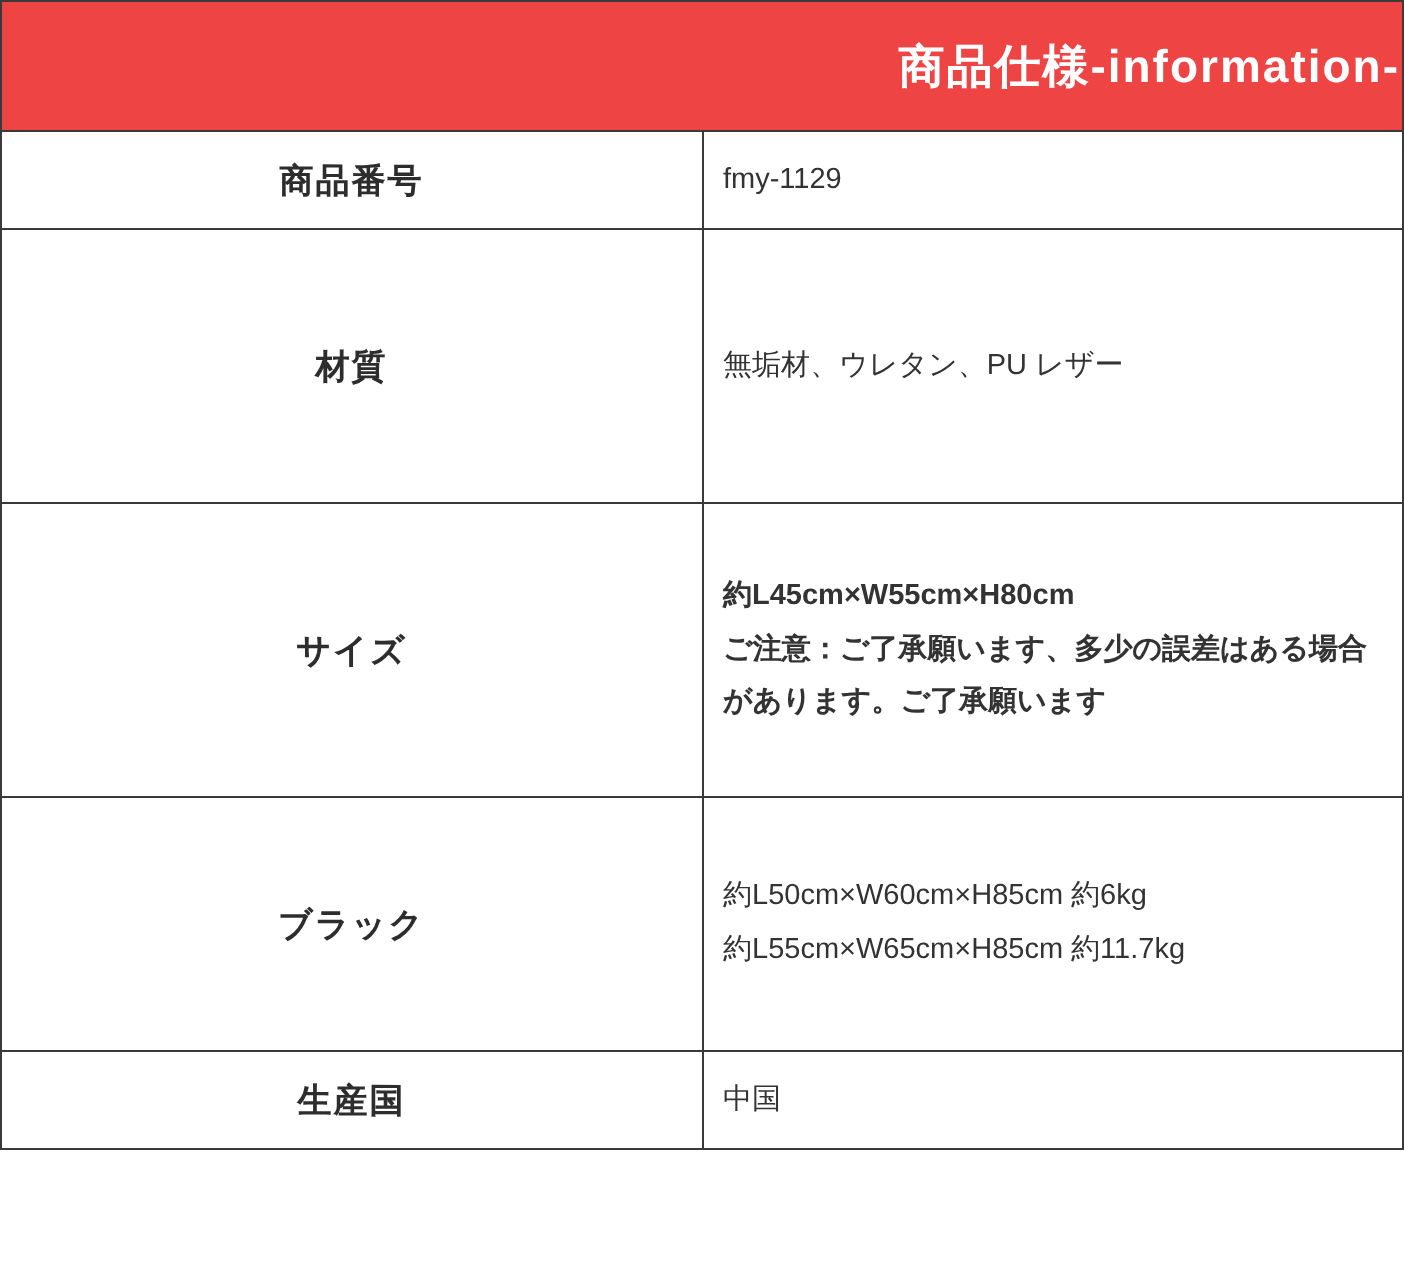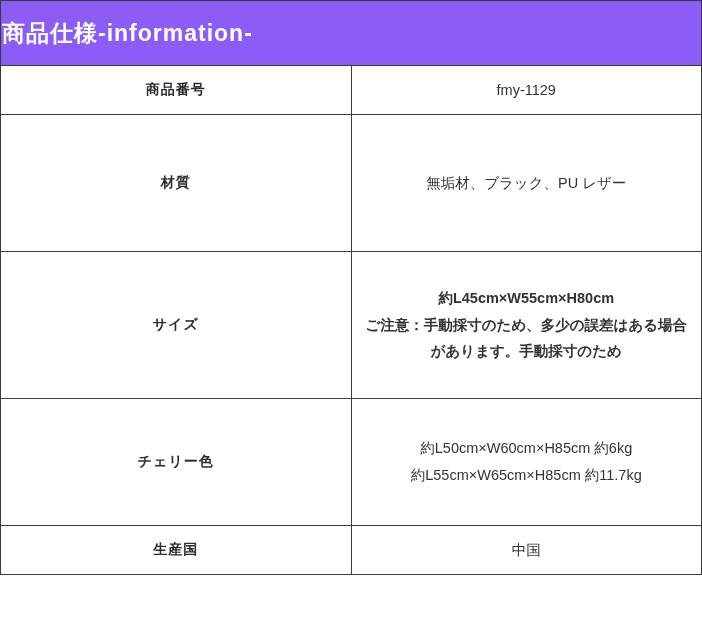--- a/index.html
+++ b/index.html
@@ -18,49 +18,49 @@
     background: #ffffff;
     position: relative;
     overflow: hidden;
   }
   .spec-table {
     width: 702px;
     border-collapse: collapse;
     table-layout: fixed;
   }
   .spec-title {
-    background: #8b5cf6;
+    background: #ef4444;
     color: #ffffff;
-    text-align: left;
+    text-align: right;
     font-size: 23px;
     font-weight: bold;
     letter-spacing: 1px;
     height: 62px;
     vertical-align: middle;
     border: 1px solid #7a7364;
   }
   .spec-table td {
     border: 1px solid #3a3a3a;
     vertical-align: middle;
   }
   td.label {
     width: 100px;
     text-align: center;
-    font-size: 14px;
+    font-size: 17px;
     font-weight: bold;
     color: #2d2d2d;
     padding: 6px 16px;
     letter-spacing: 1px;
   }
   td.value {
     padding: 8px 10px;
     font-size: 14.5px;
     color: #333333;
     line-height: 1.85;
-    text-align: center;
+    text-align: left;
   }
   .row-no td { height: 32px; }
   .row-color td { height: 66px; }
   .row-material td { height: 120px; }
   .row-size td { height: 130px; font-weight: bold; }
   .row-pack td { height: 110px; }
   .row-country td { height: 32px; }
   .line { display: block; }
 </style>
 </head>
@@ -77,34 +77,34 @@
         <td class="label">商品番号</td>
         <td class="value">
           <span class="line">fmy-1129</span>
         </td>
       </tr>
 
 
       <tr class="row-material">
         <td class="label">材質</td>
         <td class="value">
-          <span class="line">無垢材、ブラック、PU レザー</span>
+          <span class="line">無垢材、ウレタン、PU レザー</span>
         </td>
       </tr>
 
       <tr class="row-size">
         <td class="label">サイズ</td>
         <td class="value">
           <span class="line">約L45cm×W55cm×H80cm</span>
-          <span class="line">ご注意：手動採寸のため、多少の誤差はある場合があります。手動採寸のため</span>
+          <span class="line">ご注意：ご了承願います、多少の誤差はある場合があります。ご了承願います</span>
         </td>
       </tr>
 
       <tr class="row-pack">
-        <td class="label">チェリー色</td>
+        <td class="label">ブラック</td>
         <td class="value">
           <span class="line">約L50cm×W60cm×H85cm 約6kg</span>
           <span class="line">約L55cm×W65cm×H85cm 約11.7kg</span>
         </td>
       </tr>
 
       <tr class="row-country">
         <td class="label">生産国</td>
         <td class="value">
           <span class="line">中国</span>

